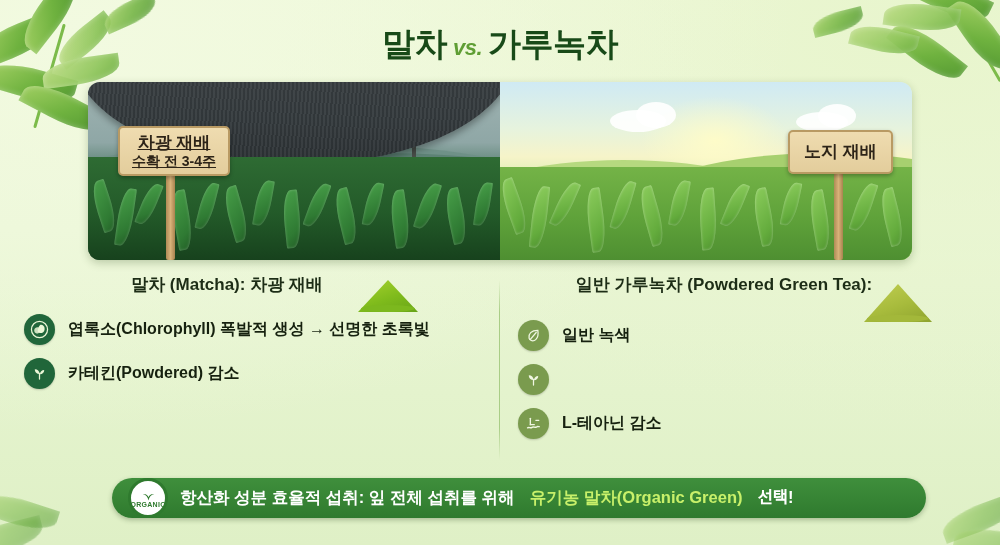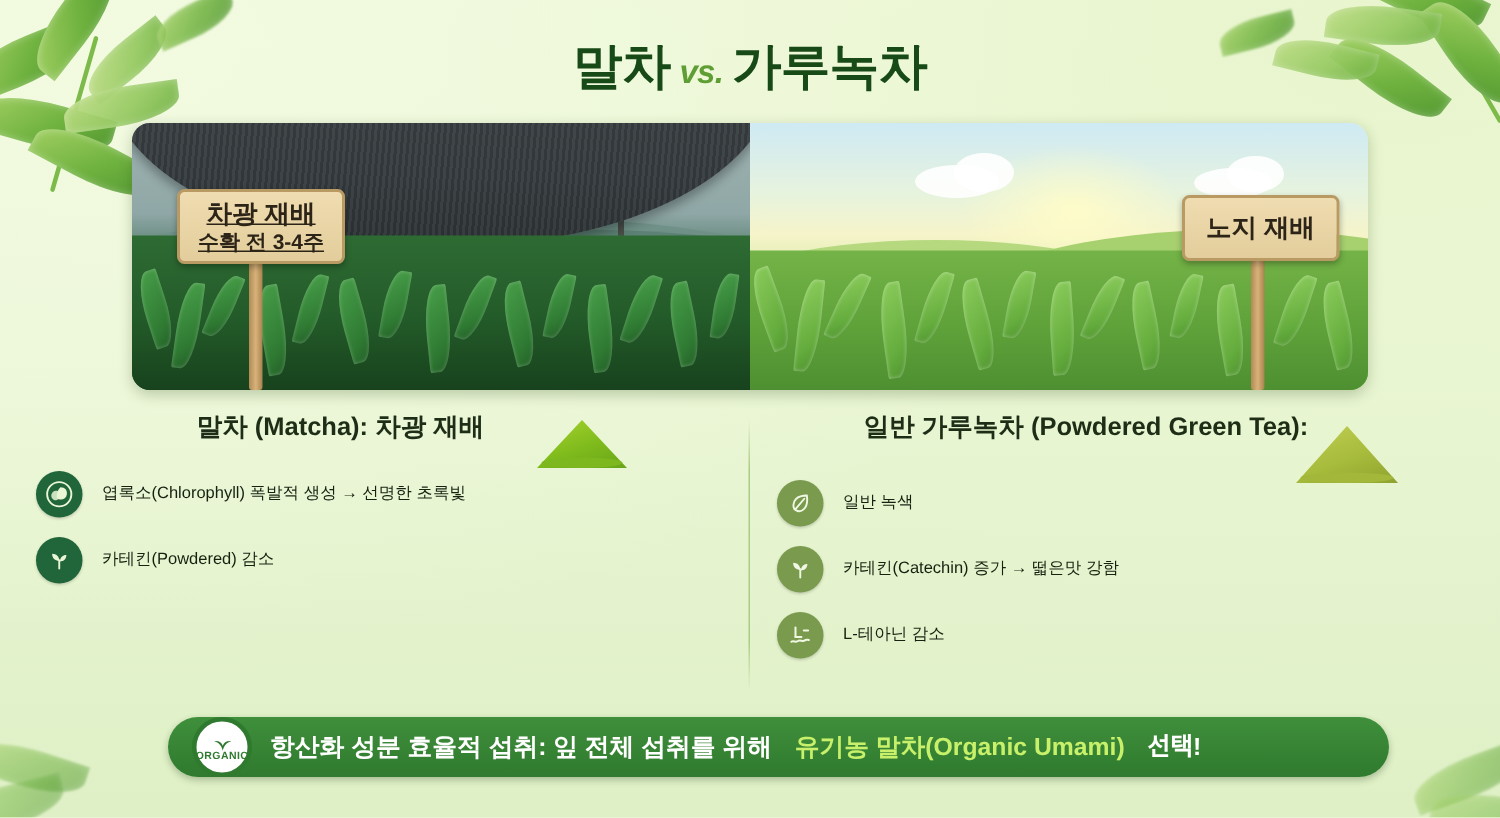--- a/index.html
+++ b/index.html
@@ -94,21 +94,21 @@
   .p1 .base{background:#7cb81e;}
   .p2 .mound{background:linear-gradient(160deg,#c2cf52 0%,#a7bb3c 55%,#8ea32e 100%);}
   .p2 .base{background:#a3b83a;}
 
   .bullets{margin-top:12px;}
   .bullet{display:flex;align-items:center;gap:13px;height:44px;padding-left:6px;}
   .badge{flex:0 0 auto;width:31px;height:31px;border-radius:50%;
     display:flex;align-items:center;justify-content:center;box-shadow:0 1px 2px rgba(0,0,0,.18);}
   .badge.dark{background:#20663a;}
   .badge.olive{background:#7a9b4e;}
-  .btext{font-size:11px;font-weight:normal;color:#16210f;line-height:1.18;}
+  .btext{font-size:16px;font-weight:bold;color:#16210f;line-height:1.18;}
   .btext .two{display:block;}
 
   
   .banner{position:absolute;left:112px;top:478px;width:782px;height:40px;
     border-radius:20px;background:linear-gradient(180deg,#3f8f3c 0%,#2f7a2e 100%);
     display:flex;align-items:center;padding:0 16px;box-shadow:0 2px 5px rgba(30,60,20,.3);}
   .seal{flex:0 0 auto;width:34px;height:34px;border-radius:50%;background:#fff;
     border:3px solid #2f7a2e;display:flex;flex-direction:column;align-items:center;
     justify-content:center;margin-right:12px;box-shadow:0 0 0 2px #fff inset;}
   .seal .sw{font-size:7px;font-weight:bold;color:#2f7a2e;letter-spacing:.3px;margin-top:-1px;}
@@ -284,21 +284,20 @@
         </div>
 
         <div class="bullet">
           <span class="badge olive">
             <svg width="19" height="19" viewBox="0 0 24 24" fill="none" stroke="#f0f7e2" stroke-width="1.6" stroke-linecap="round">
               <path d="M12 19v-7"></path>
               <path d="M12 12.5C12 9 9.6 6.6 6 6.6c0 3.6 2.4 6 6 6z" fill="#f0f7e2" stroke="none"></path>
               <path d="M12.6 13c0-3.2 2.2-5.4 5.4-5.4 0 3.2-2.2 5.4-5.4 5.4z" fill="#f0f7e2" stroke="none"></path>
             </svg>
           </span>
-          <span class="btext">카테킨(Catechin) 증가 → 떫은맛 강함</span>
         </div>
 
         <div class="bullet">
           <span class="badge olive">
             <svg width="19" height="19" viewBox="0 0 24 24" fill="none" stroke="#f0f7e2" stroke-width="1.7" stroke-linecap="round">
               <path d="M8 5.5v8"></path>
                 <path d="M8 13.5h5"></path>
               <path d="M15 8h3.6"></path>
               <path d="M4.5 17.5c2-1.6 3.6 1 5.6-.6 2-1.6 3.8 1 5.8-.6 1.4-1.1 2.4-.3 3.4-.3"></path>
             </svg>
@@ -310,16 +309,16 @@
     </div>
   </div>
 
   <div class="banner">
     <span class="seal">
       <svg width="17" height="13" viewBox="0 0 24 18" fill="#2f7a2e">
         <path d="M12 16c-1-5-4-8-8-9 4.6-.4 7 1.6 8 4.4 1-2.8 3.4-4.8 8-4.4-4 1-7 4-8 9z"></path>
       </svg>
       <span class="sw">ORGANIC</span>
     </span>
-    <span class="banner-text"><span>항산화 성분 효율적 섭취: 잎 전체 섭취를 위해ᅠ</span><span class="hl">유기농 말차(Organic Umami)</span><span>ᅠ선택!</span></span>
+    <span class="banner-text"><span>항산화 성분 효율적 섭취: 잎 전체 섭취를 위해ᅠ</span><span class="hl">유기농 말차(Organic Green)</span><span>ᅠ선택!</span></span>
   </div>
 
 </div>
 
 </body></html>

